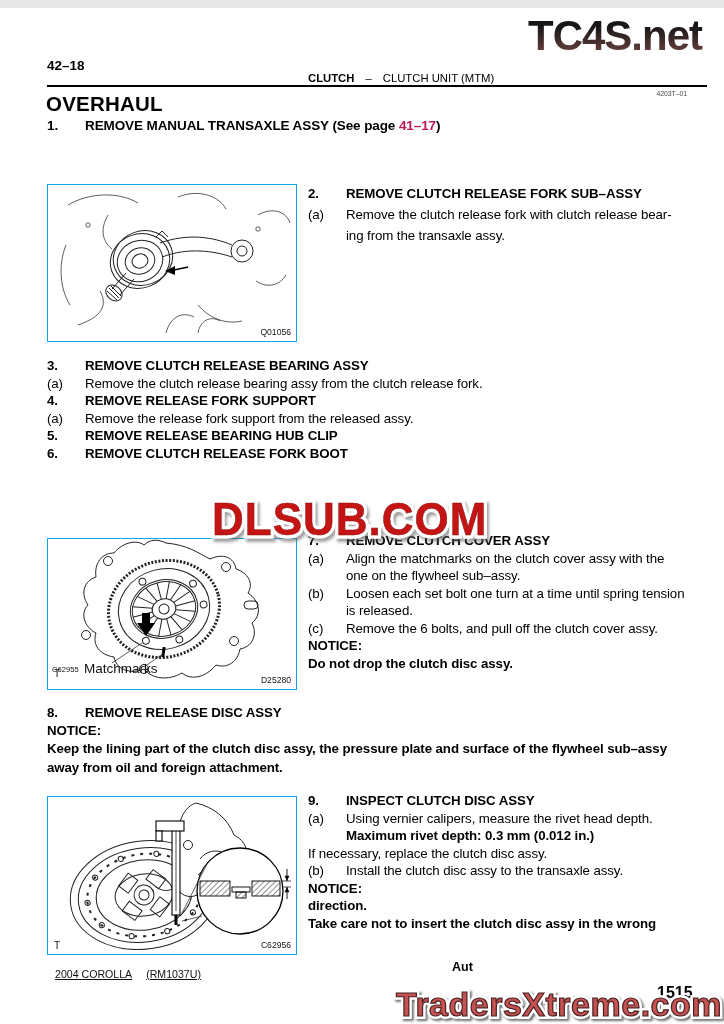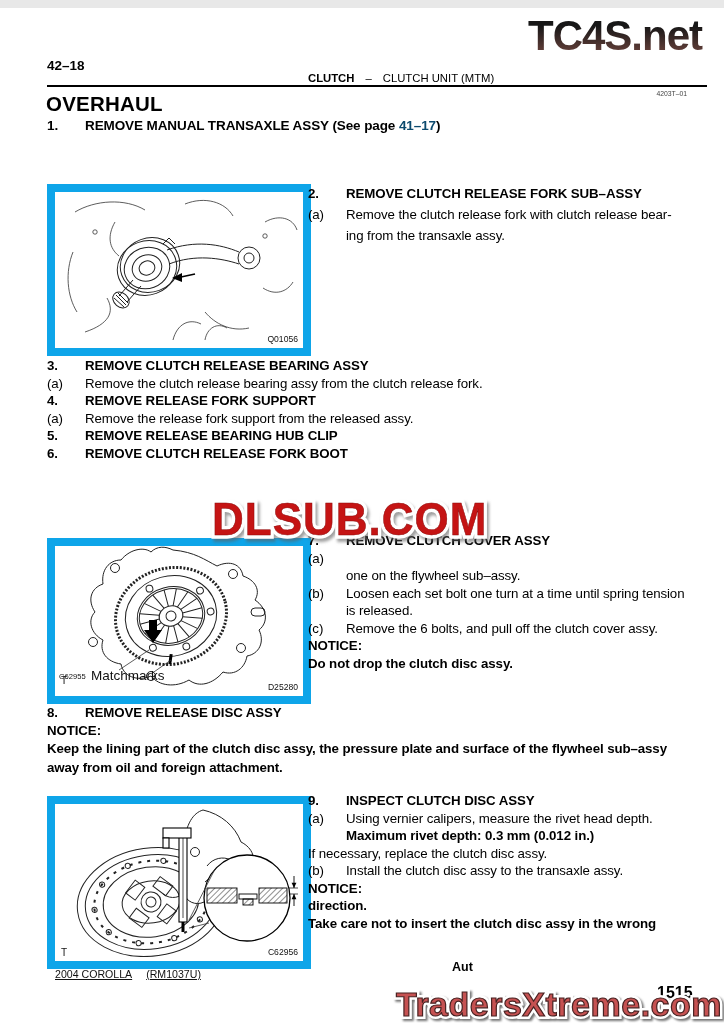--- a/index.html
+++ b/index.html
@@ -16,24 +16,24 @@
   .lh18 .row{line-height:18.2px;}
 
   
   .pageref{left:47px;top:50px;font-size:13.5px;font-weight:bold;}
   .sechead{left:308px;top:64px;font-size:11.3px;}
   .sechead .divider{margin:0 11px;}
   .hrule{left:47px;top:77px;width:660px;height:2px;background:#000;}
   .doccode{right:37px;top:82px;font-size:6.8px;color:#444;}
   .doctitle{left:46px;top:84px;font-size:20.5px;font-weight:bold;letter-spacing:0.2px;}
   .step1{left:47px;top:110px;font-size:13.5px;}
-  .link{color:#0c4a6e;text-decoration:none;cursor:pointer;text-align:center;}
-
-  
-  .fig{position:absolute;border:8px solid #0ea5e9;background:#fff;z-index:1;}
+  .link{color:#be185d;text-decoration:none;cursor:pointer;text-align:center;}
+
+  
+  .fig{position:absolute;border:1px solid #0ea5e9;background:#fff;z-index:1;}
   .fig svg{position:absolute;left:0;top:0;}
   .figlabel{position:absolute;font-family:"Liberation Sans",sans-serif;color:#111;}
   .ln{stroke:#222;fill:none;stroke-width:1;}
   .thin{stroke:#333;fill:none;stroke-width:0.8;}
 
   
   .step2{left:308px;top:175px;z-index:2;}
   .steps36{left:47px;top:349px;z-index:2;}
   .step7{left:308px;top:524px;z-index:2;}
   .step8{left:47px;top:696px;z-index:2;}
@@ -225,20 +225,21 @@
     <div class="figlabel" style="right:5px;bottom:4px;font-size:8.6px;">D25280</div>
   </div>
 
   <div class="abs step7 body-text lh175">
     <div class="row">
         <span class="num b">7.</span>
         <span class="txt b">REMOVE CLUTCH COVER ASSY</span>
       </div>
     <div class="row">
         <span class="num">(a)</span>
+        <span class="txt">Align the matchmarks on the clutch cover assy with the</span>
       </div>
     <div class="row">
         <span class="num"></span>
         <span class="txt">one on the flywheel sub–assy.</span>
       </div>
     <div class="row">
         <span class="num">(b)</span>
         <span class="txt">Loosen each set bolt one turn at a time until spring tension</span>
       </div>
     <div class="row">

